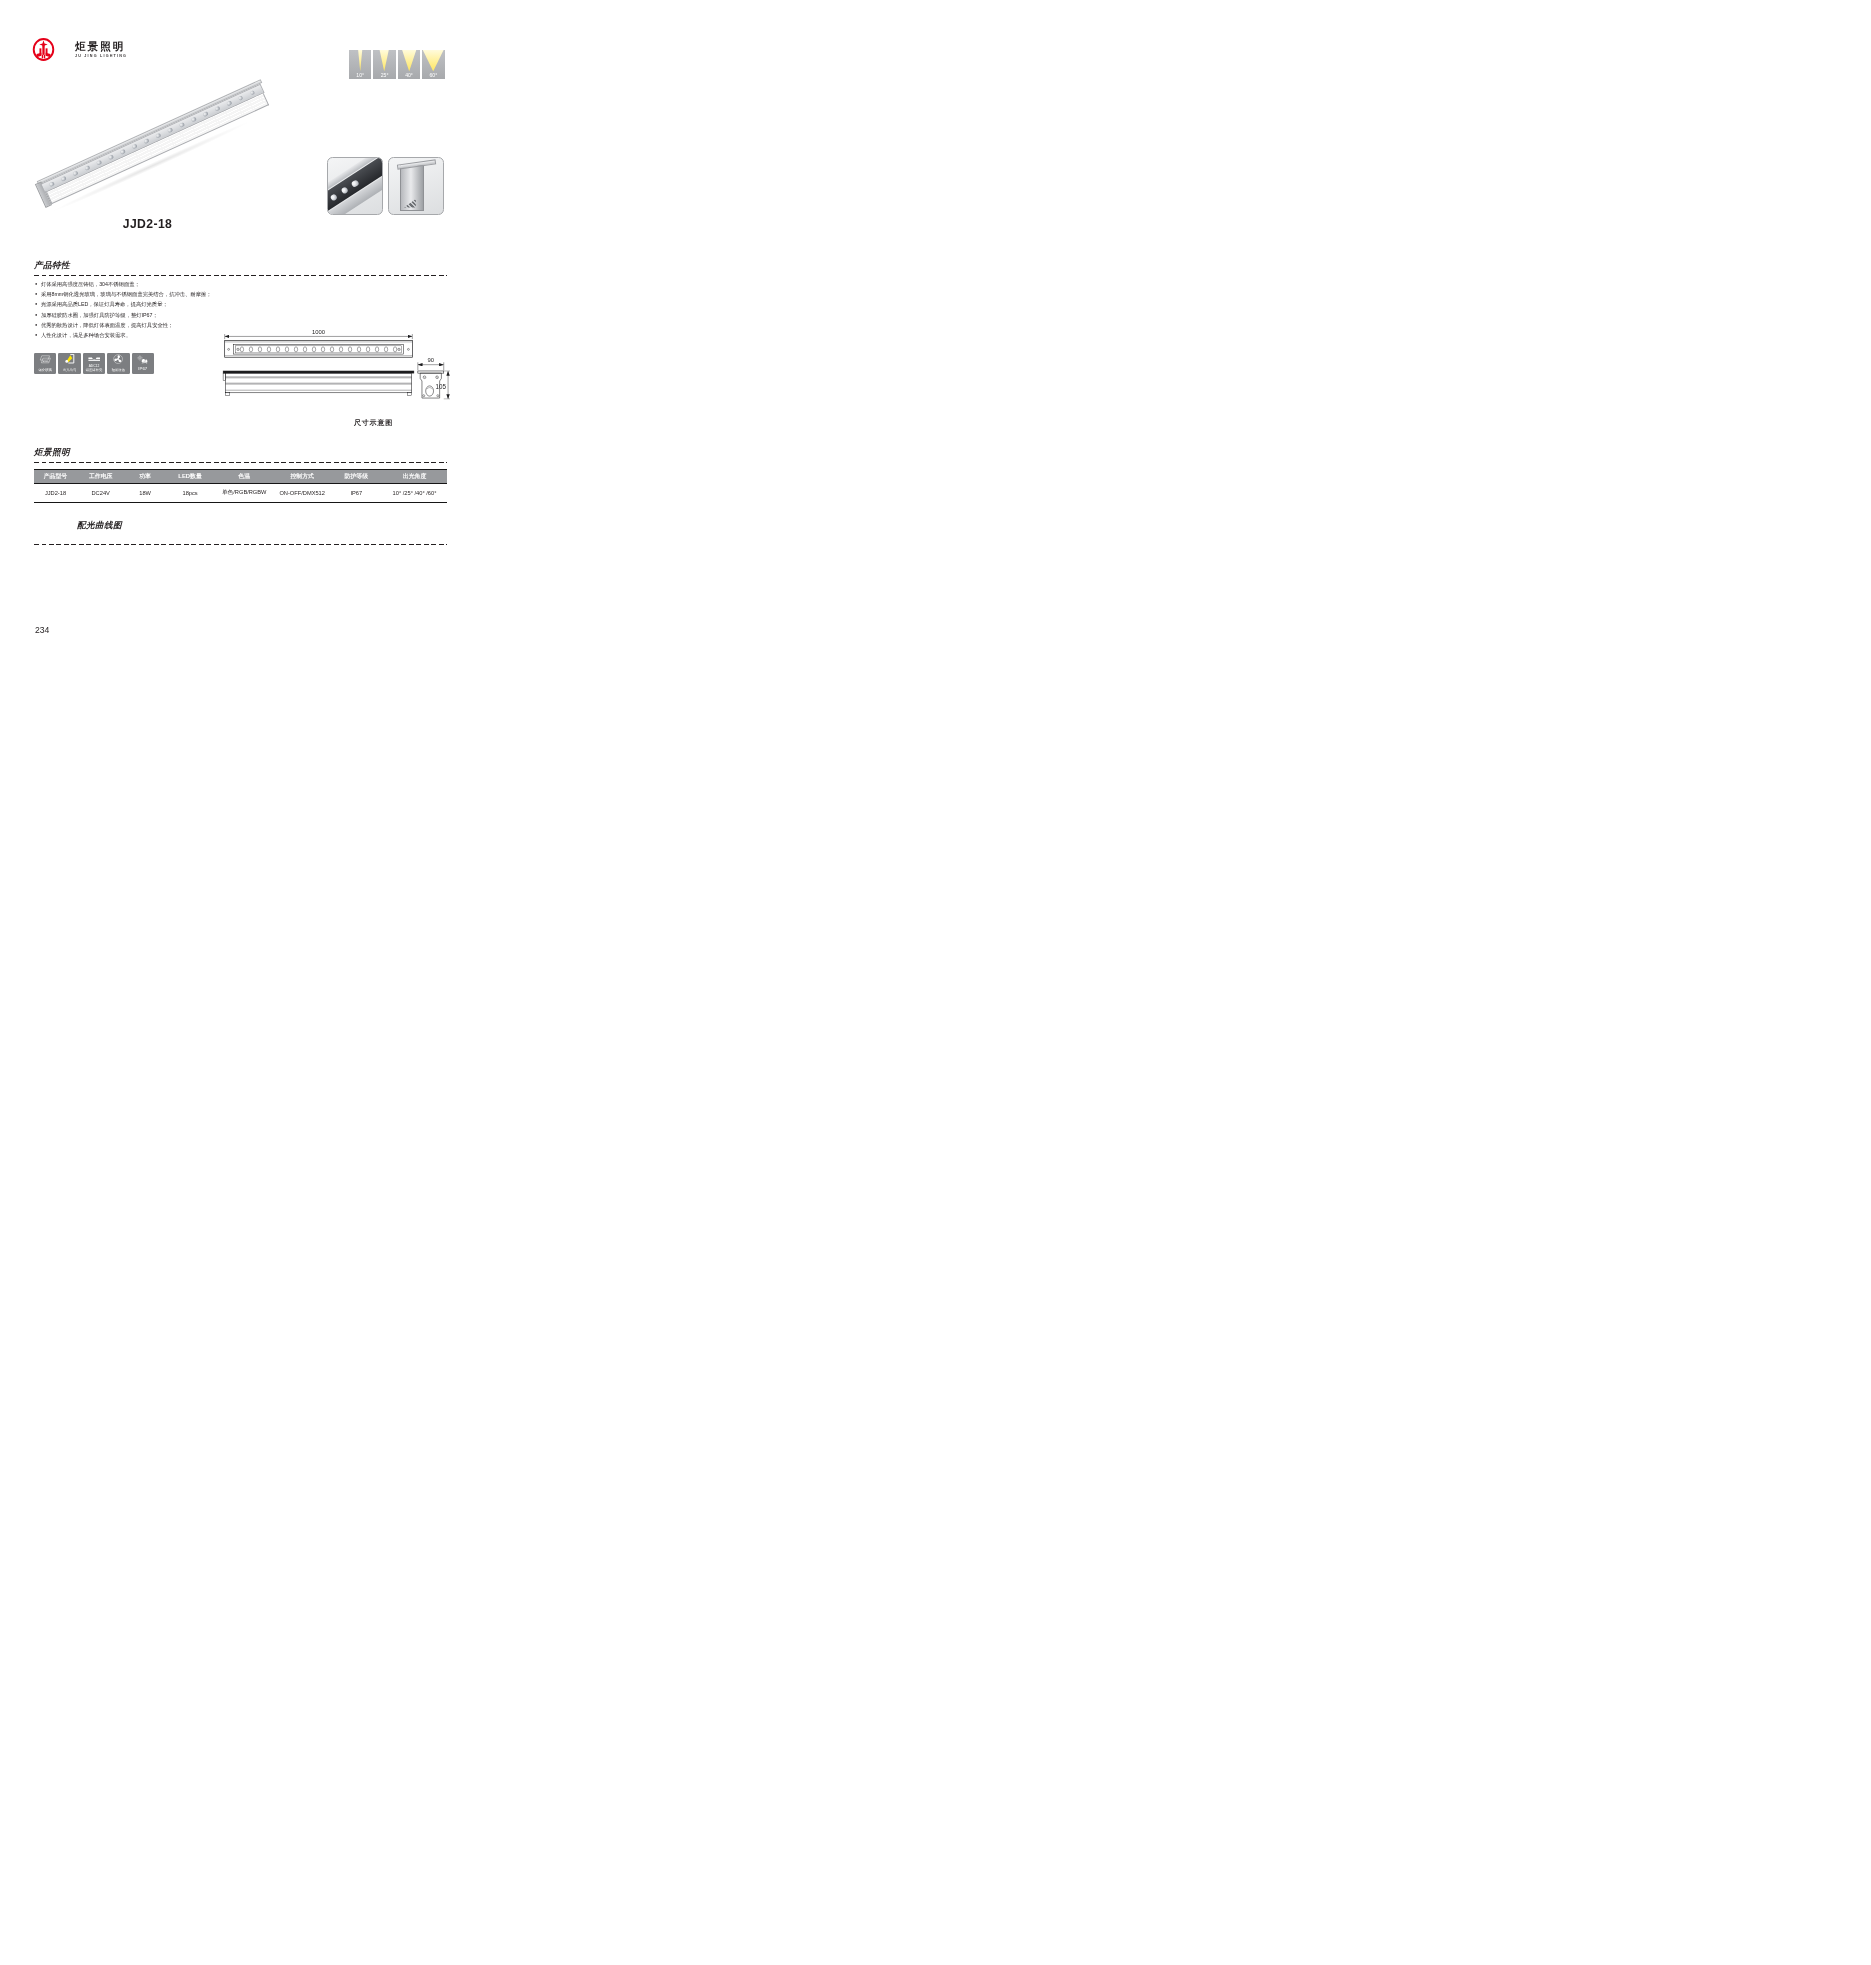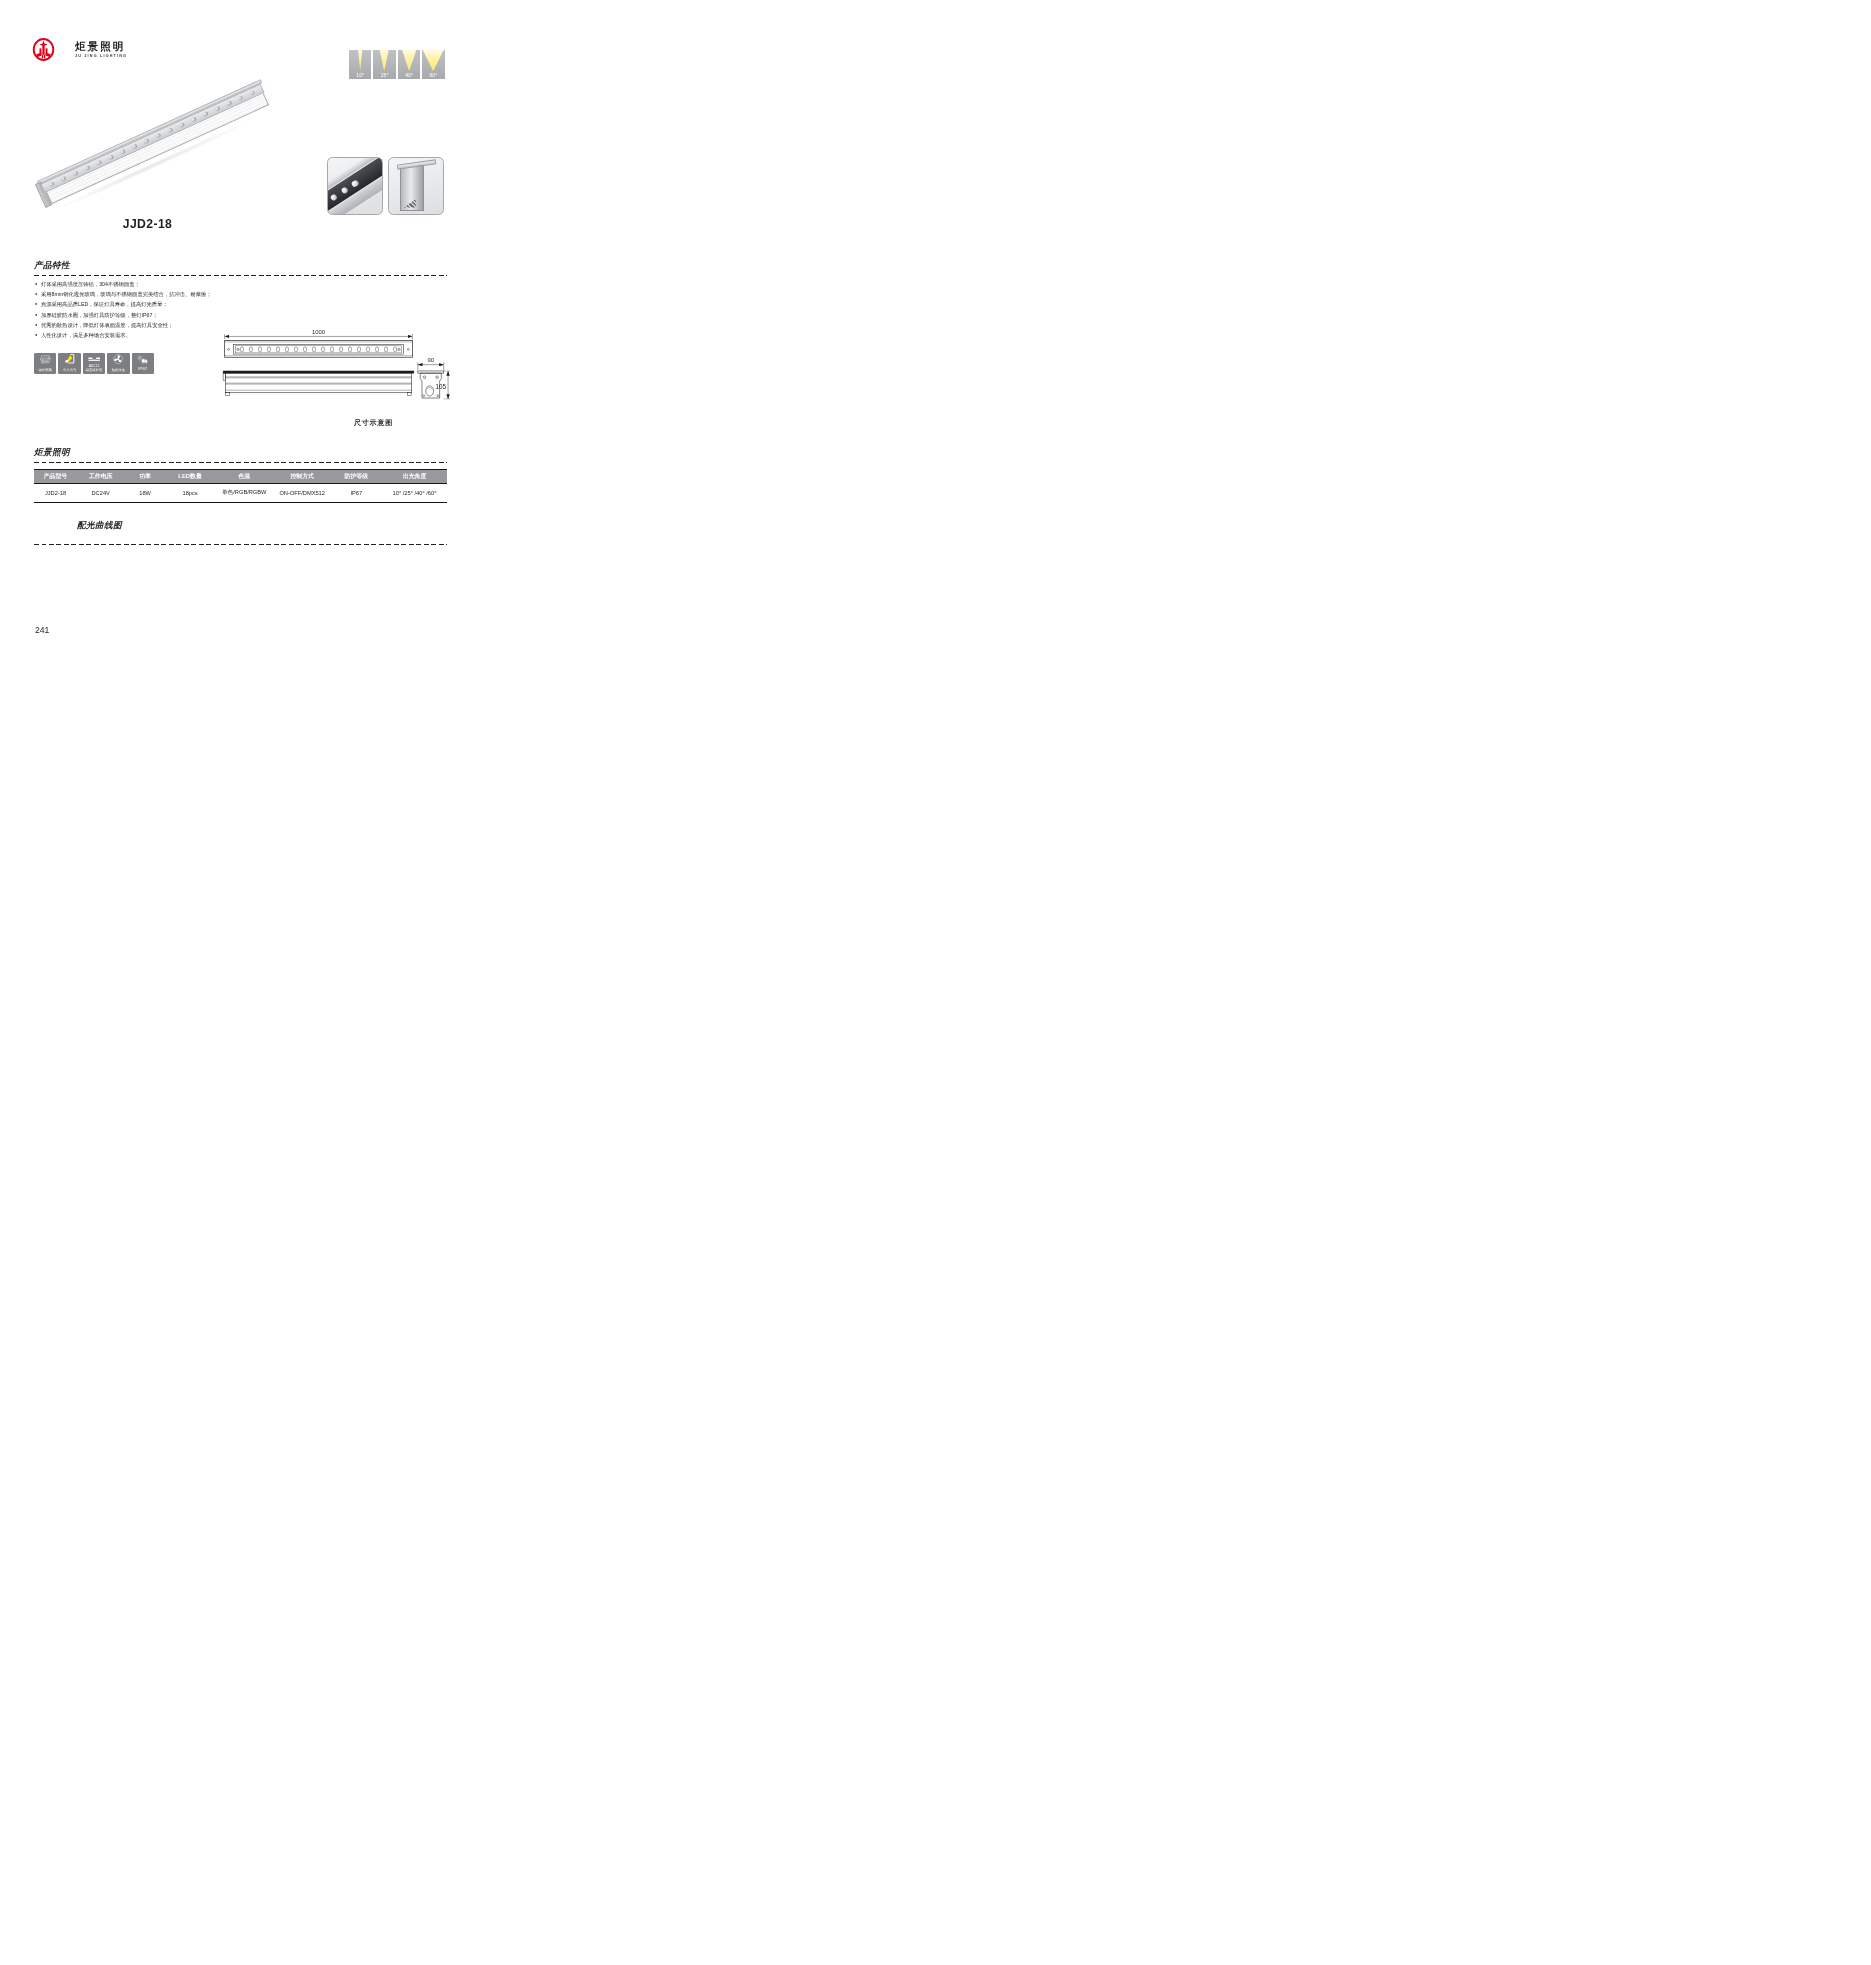--- a/index.html
+++ b/index.html
@@ -403,14 +403,14 @@
       <div class="cell c5">ON-OFF/DMX512</div>
       <div class="cell c6">IP67</div>
       <div class="cell c7">10°  /25°  /40°  /60°</div>
     </div>
 </div>
 
 <div class="abs section-h" style="top:520px;margin-left:43px;">配光曲线图</div>
 <div class="abs dash-rule" style="top:544px;"></div>
 <div id="charts"></div>
 
-<div class="abs page-no">241</div>
+<div class="abs page-no">234</div>
 
 
 </body></html>

